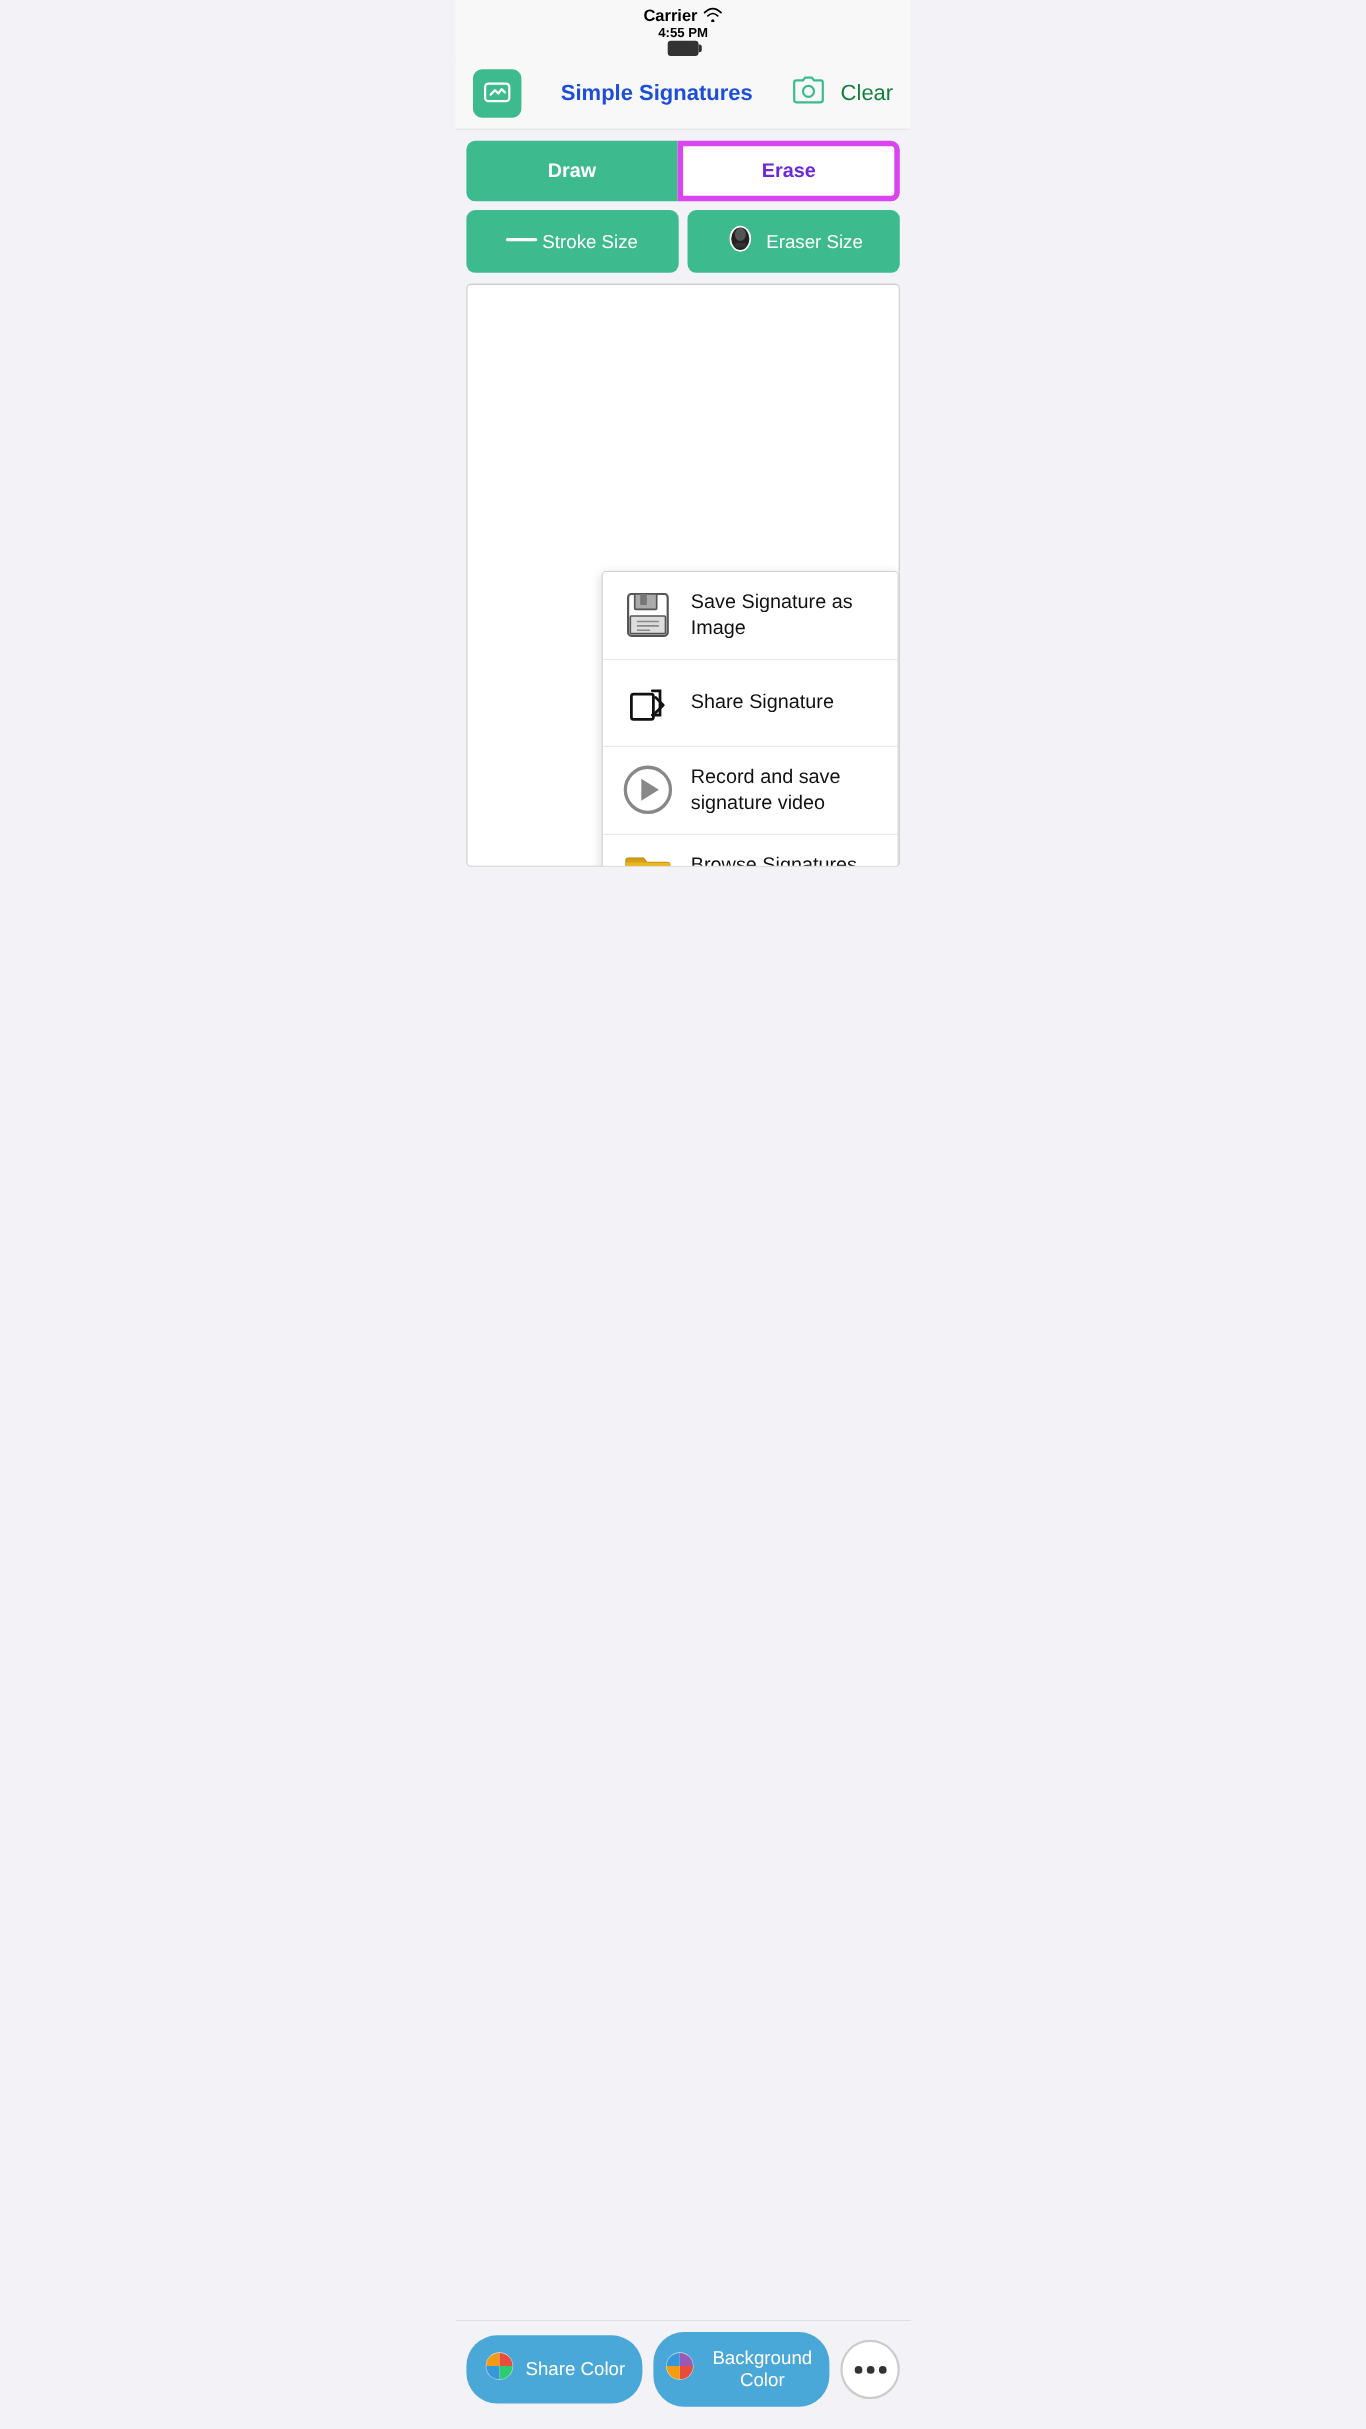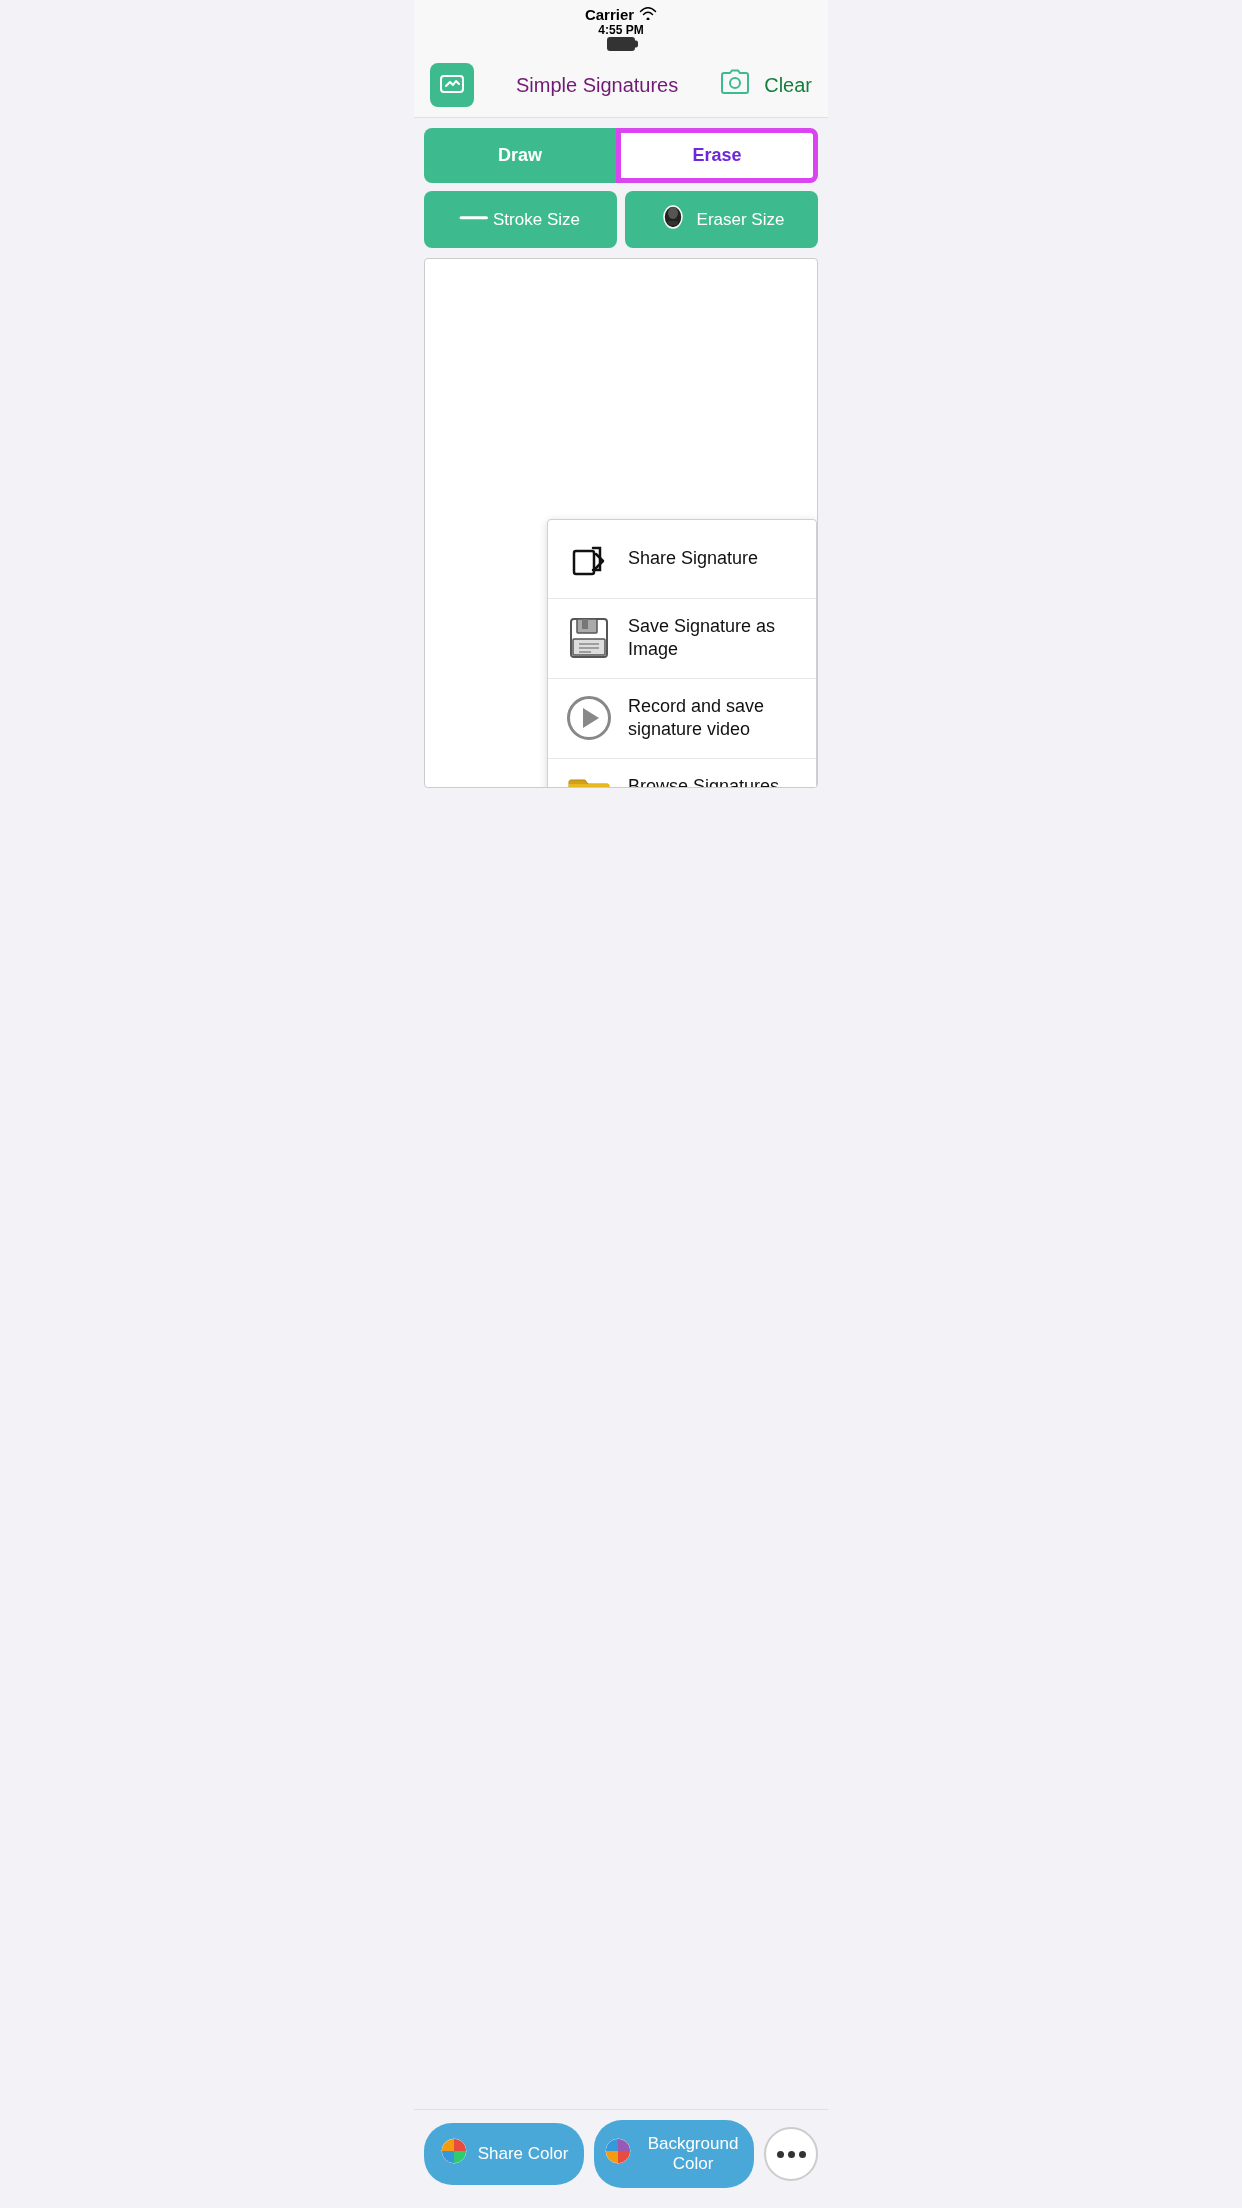--- a/index.html
+++ b/index.html
@@ -78,22 +78,22 @@
       display: flex;
       align-items: center;
       justify-content: center;
     }
     .header-logo svg {
       width: 26px;
       height: 26px;
     }
     .header-title {
       font-size: 20px;
-      font-weight: 400;
-      color: #701a75;
+      font-weight: 700;
+      color: #1d4ed8;
     }
     .header-right {
       display: flex;
       align-items: center;
       gap: 14px;
     }
     .camera-icon {
       font-size: 26px;
       color: #3dbb8e;
     }
@@ -378,42 +378,42 @@
     </button>
   </div>
 </div>
 
 <div class="canvas-area">
 
   <div class="dropdown-menu">
 
     <div class="menu-item">
       <div class="menu-item-icon">
-        <svg class="share-icon-svg" viewBox="0 0 36 36" fill="none">
-          <rect x="3" y="10" width="20" height="23" rx="2" stroke="#111" stroke-width="2.5" fill="none"></rect>
-          <path d="M22 7 L29 7 L29 29 L22 29" stroke="#111" stroke-width="2.5" fill="none" stroke-linecap="round"></path>
-          <path d="M25 13 L32 20 L25 27" stroke="#111" stroke-width="2.5" fill="none" stroke-linecap="round" stroke-linejoin="round"></path>
-        </svg>
-      </div>
-      <span class="menu-item-label">Share Signature</span>
-    </div>
-
-    <div class="menu-item">
-      <div class="menu-item-icon">
         <svg class="floppy-icon" viewBox="0 0 40 42" fill="none">
           <rect x="2" y="2" width="36" height="38" rx="3" stroke="#555" stroke-width="2" fill="none"></rect>
           <rect x="8" y="2" width="20" height="14" rx="1" fill="#aaa" stroke="#555" stroke-width="1.5"></rect>
           <rect x="13" y="2" width="6" height="10" fill="#777"></rect>
           <rect x="4" y="22" width="32" height="16" rx="1" stroke="#555" stroke-width="1.5" fill="#ddd"></rect>
           <line x1="10" y1="27" x2="30" y2="27" stroke="#888" stroke-width="1.5"></line>
           <line x1="10" y1="31" x2="30" y2="31" stroke="#888" stroke-width="1.5"></line>
           <line x1="10" y1="35" x2="22" y2="35" stroke="#888" stroke-width="1.5"></line>
         </svg>
       </div>
       <span class="menu-item-label">Save Signature as Image</span>
+    </div>
+
+    <div class="menu-item">
+      <div class="menu-item-icon">
+        <svg class="share-icon-svg" viewBox="0 0 36 36" fill="none">
+          <rect x="3" y="10" width="20" height="23" rx="2" stroke="#111" stroke-width="2.5" fill="none"></rect>
+          <path d="M22 7 L29 7 L29 29 L22 29" stroke="#111" stroke-width="2.5" fill="none" stroke-linecap="round"></path>
+          <path d="M25 13 L32 20 L25 27" stroke="#111" stroke-width="2.5" fill="none" stroke-linecap="round" stroke-linejoin="round"></path>
+        </svg>
+      </div>
+      <span class="menu-item-label">Share Signature</span>
     </div>
 
     <div class="menu-item">
       <div class="menu-item-icon">
         <div class="play-circle">
           <div class="play-triangle"></div>
         </div>
       </div>
       <span class="menu-item-label">Record and save signature video</span>
     </div>

